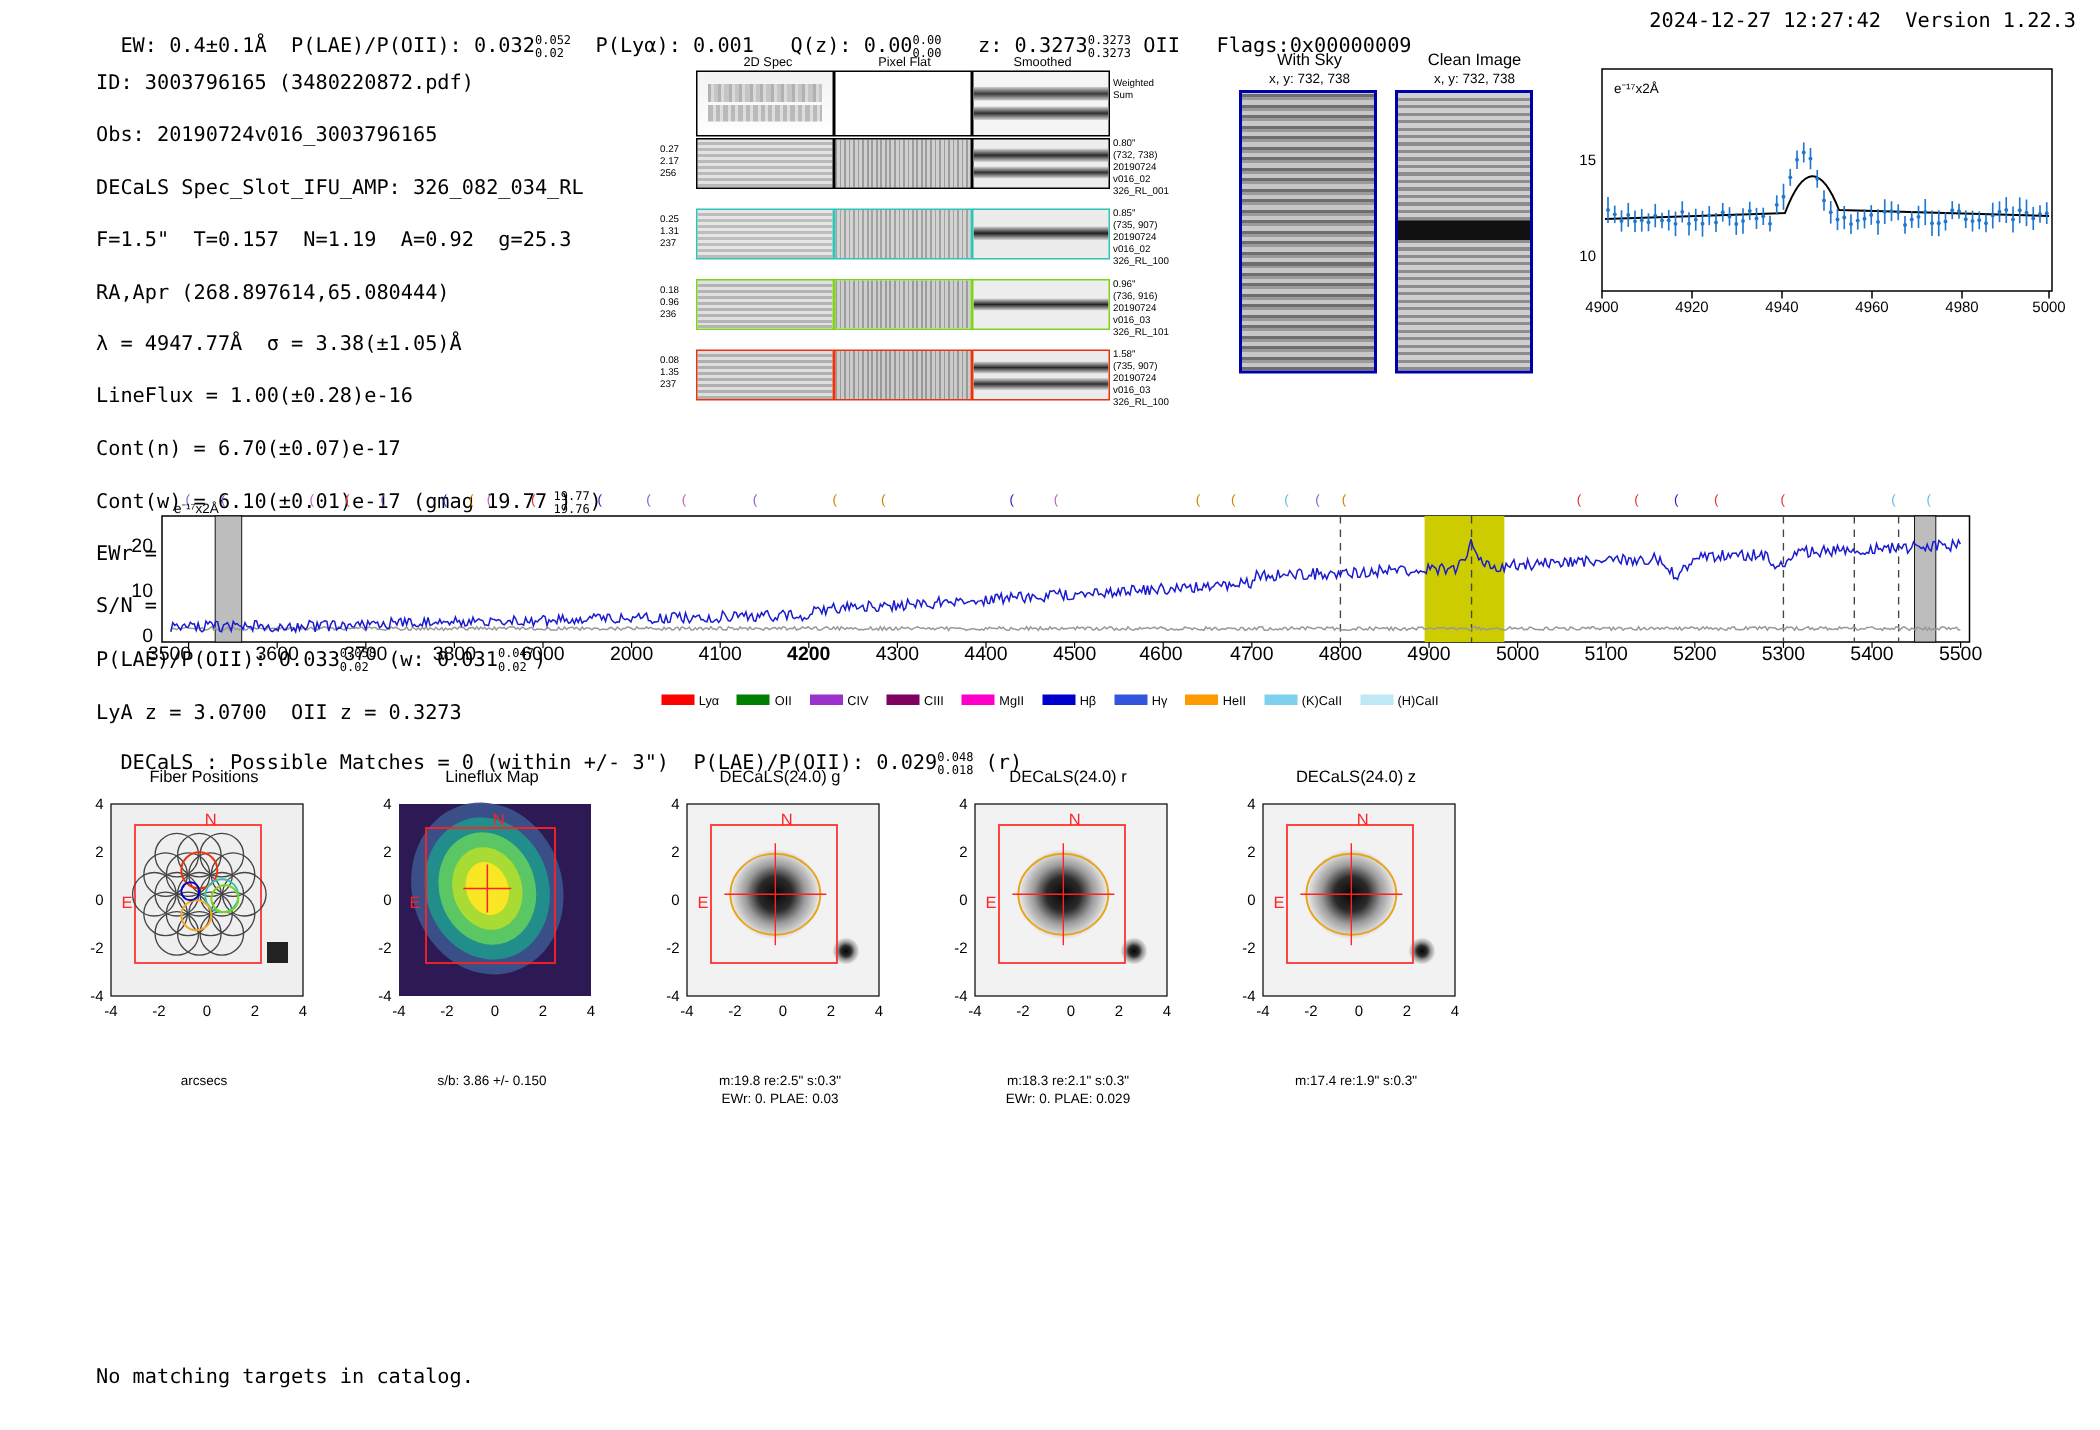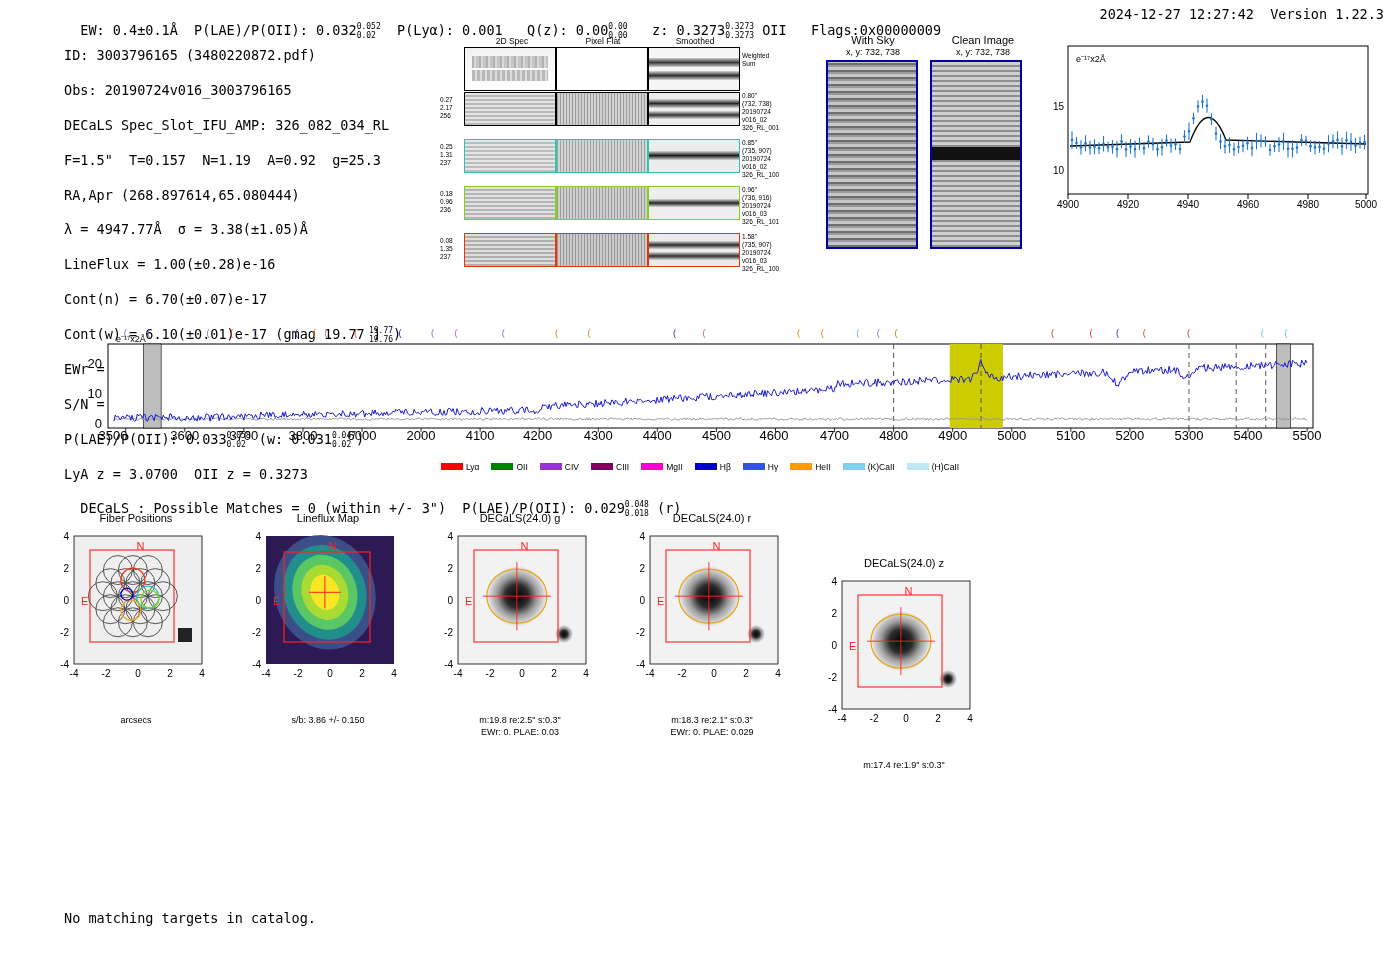--- a/index.html
+++ b/index.html
@@ -427,21 +427,21 @@
       </g>
   </svg>
   <div class="abs" id="xticklabels" style="left:0;top:158px;width:1240px;height:16px;">
       <span class="tick" style="position: absolute; left: 17px; width: 32px; text-align: center;">3500</span>
       <span class="tick" style="position: absolute; left: 88.7892px; width: 32px; text-align: center;">3600</span>
       <span class="tick" style="position: absolute; left: 147.858px; width: 32px; text-align: center;">3700</span>
       <span class="tick" style="position: absolute; left: 206.926px; width: 32px; text-align: center;">3800</span>
       <span class="tick" style="position: absolute; left: 265.995px; width: 32px; text-align: center;">6000</span>
       <span class="tick" style="position: absolute; left: 325.064px; width: 32px; text-align: center;">2000</span>
       <span class="tick" style="position: absolute; left: 384.132px; width: 32px; text-align: center;">4100</span>
-      <span class="tick" style="position: absolute; left: 443.201px; width: 32px; text-align: left;">4200</span>
+      <span class="tick" style="position: absolute; left: 443.201px; width: 32px; text-align: center; font-weight: bold;">4200</span>
       <span class="tick" style="position: absolute; left: 502.27px; width: 32px; text-align: center;">4300</span>
       <span class="tick" style="position: absolute; left: 561.338px; width: 32px; text-align: center;">4400</span>
       <span class="tick" style="position: absolute; left: 620.407px; width: 32px; text-align: center;">4500</span>
       <span class="tick" style="position: absolute; left: 679.475px; width: 32px; text-align: left;">4600</span>
       <span class="tick" style="position: absolute; left: 738.544px; width: 32px; text-align: center;">4700</span>
       <span class="tick" style="position: absolute; left: 797.613px; width: 32px; text-align: center;">4800</span>
       <span class="tick" style="position: absolute; left: 856.681px; width: 32px; text-align: center;">4900</span>
       <span class="tick" style="position: absolute; left: 915.75px; width: 32px; text-align: center;">5000</span>
       <span class="tick" style="position: absolute; left: 974.819px; width: 32px; text-align: center;">5100</span>
       <span class="tick" style="position: absolute; left: 1033.89px; width: 32px; text-align: center;">5200</span>
@@ -608,21 +608,21 @@
         <text x="29" y="105.5" text-anchor="end" font-size="10" font-family="Liberation Sans, sans-serif">-2</text>
         <text x="98" y="147" text-anchor="middle" font-size="10" font-family="Liberation Sans, sans-serif">0</text>
         <text x="29" y="73.5" text-anchor="end" font-size="10" font-family="Liberation Sans, sans-serif">0</text>
         <text x="130" y="147" text-anchor="middle" font-size="10" font-family="Liberation Sans, sans-serif">2</text>
         <text x="29" y="41.5" text-anchor="end" font-size="10" font-family="Liberation Sans, sans-serif">2</text>
         <text x="162" y="147" text-anchor="middle" font-size="10" font-family="Liberation Sans, sans-serif">4</text>
         <text x="29" y="9.5" text-anchor="end" font-size="10" font-family="Liberation Sans, sans-serif">4</text>
         <text x="100.56" y="20" fill="#ff2222" font-size="11" font-family="Liberation Sans, sans-serif" text-anchor="middle">N</text>
         <text x="41" y="75.12" fill="#ff2222" font-size="11" font-family="Liberation Sans, sans-serif">E</text>
       </svg><div class="cut-sub">m:18.3  re:2.1"  s:0.3"</div><div class="cut-sub">EWr: 0. PLAE: 0.029</div></div>
-    <div class="abs" style="left: 768px; top: 0px; width: 192px;"><div class="cut-title" style="margin-bottom: 6px; margin-top: 45px;">DECaLS(24.0) z</div><svg width="192" height="180" viewBox="0 0 192 180">
+    <div class="abs" style="left: 768px; top: 0px; width: 192px;"><div class="cut-title" style="margin-bottom: 6px;">DECaLS(24.0) z</div><svg width="192" height="180" viewBox="0 0 192 180">
         <rect x="34" y="6" width="128" height="128" fill="#f2f2f2" stroke="#000" stroke-width="0.8"></rect>
         <defs>
           <radialGradient id="gal4">
             <stop offset="0%" stop-color="#050505"></stop>
             <stop offset="38%" stop-color="#2a2a2a"></stop>
             <stop offset="66%" stop-color="#9b9b9b"></stop>
             <stop offset="100%" stop-color="#efefef"></stop>
           </radialGradient>
         </defs>
         <circle cx="92.88" cy="66.16" r="30" fill="url(#gal4)"></circle>

